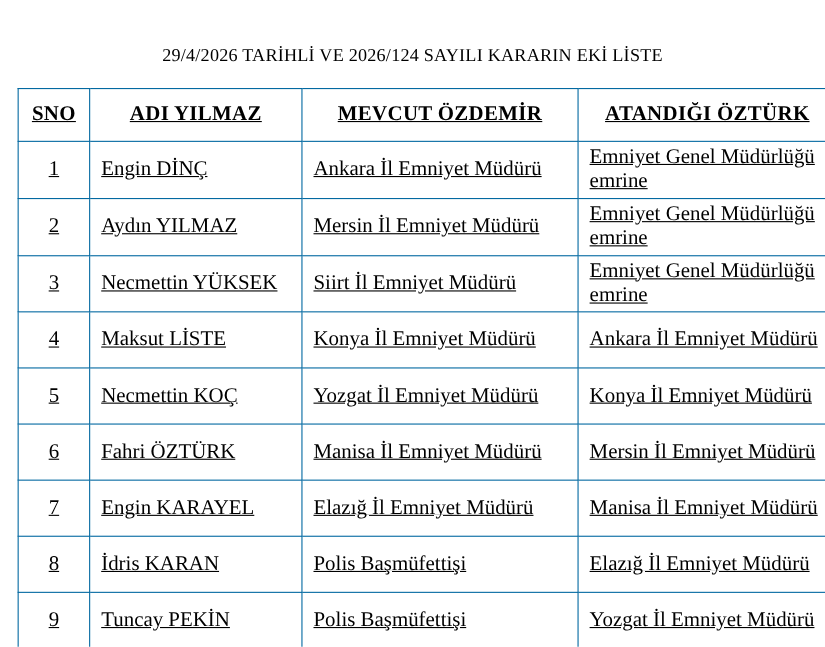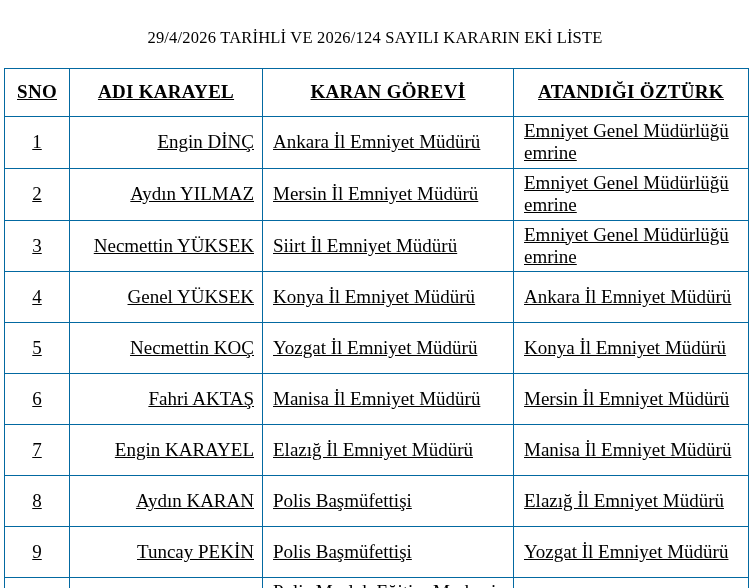--- a/index.html
+++ b/index.html
@@ -12,21 +12,21 @@
     background: #ffffff;
     font-family: "Liberation Serif", serif;
     color: #000000;
     overflow: hidden;
   }
   .page {
     width: 750px;
     height: 485px;
     position: relative;
     box-sizing: border-box;
-    padding: 4px;
+    padding: 16px;
   }
   .doc-title {
     text-align: center;
     font-size: 16.5px;
     letter-spacing: 0.2px;
     padding-top: 24px;
     padding-bottom: 20px;
     font-family: "Liberation Serif", serif;
     font-weight: normal;
     white-space: nowrap;
@@ -56,21 +56,20 @@
     height: 44px;
     padding: 3px 8px;
   }
   td.col-sno {
     text-align: center;
     width: 56px;
   }
   td.col-name {
     width: 184px;
     padding-left: 10px !important;
-    text-align: right;
   }
   td.col-current {
     width: 242px;
     padding-left: 10px !important;
   }
   td.col-assigned {
     width: 226px;
     padding-left: 10px !important;
   }
   th.h-sno { width: 56px; }
@@ -82,22 +81,22 @@
 <body>
 
 <div class="page">
 
   <div class="doc-title">29/4/2026 TARİHLİ VE 2026/124 SAYILI KARARIN EKİ LİSTE</div>
 
   <table class="list-table">
     <thead>
       <tr>
         <th class="h-sno">SNO</th>
-        <th class="h-name">ADI KARAYEL</th>
-        <th class="h-current">KARAN GÖREVİ</th>
+        <th class="h-name">ADI YILMAZ</th>
+        <th class="h-current">MEVCUT ÖZDEMİR</th>
         <th class="h-assigned">ATANDIĞI ÖZTÜRK</th>
       </tr>
     </thead>
     <tbody>
       <tr>
         <td class="col-sno">1</td>
         <td class="col-name">Engin DİNÇ</td>
         <td class="col-current">Ankara İl Emniyet Müdürü</td>
         <td class="col-assigned">Emniyet Genel Müdürlüğü emrine</td>
       </tr>
@@ -108,45 +107,45 @@
         <td class="col-assigned">Emniyet Genel Müdürlüğü emrine</td>
       </tr>
       <tr>
         <td class="col-sno">3</td>
         <td class="col-name">Necmettin YÜKSEK</td>
         <td class="col-current">Siirt İl Emniyet Müdürü</td>
         <td class="col-assigned">Emniyet Genel Müdürlüğü emrine</td>
       </tr>
       <tr>
         <td class="col-sno">4</td>
-        <td class="col-name">Genel YÜKSEK</td>
+        <td class="col-name">Maksut LİSTE</td>
         <td class="col-current">Konya İl Emniyet Müdürü</td>
         <td class="col-assigned">Ankara İl Emniyet Müdürü</td>
       </tr>
       <tr>
         <td class="col-sno">5</td>
         <td class="col-name">Necmettin KOÇ</td>
         <td class="col-current">Yozgat İl Emniyet Müdürü</td>
         <td class="col-assigned">Konya İl Emniyet Müdürü</td>
       </tr>
       <tr>
         <td class="col-sno">6</td>
-        <td class="col-name">Fahri AKTAŞ</td>
+        <td class="col-name">Fahri ÖZTÜRK</td>
         <td class="col-current">Manisa İl Emniyet Müdürü</td>
         <td class="col-assigned">Mersin İl Emniyet Müdürü</td>
       </tr>
       <tr>
         <td class="col-sno">7</td>
         <td class="col-name">Engin KARAYEL</td>
         <td class="col-current">Elazığ İl Emniyet Müdürü</td>
         <td class="col-assigned">Manisa İl Emniyet Müdürü</td>
       </tr>
       <tr>
         <td class="col-sno">8</td>
-        <td class="col-name">Aydın KARAN</td>
+        <td class="col-name">İdris KARAN</td>
         <td class="col-current">Polis Başmüfettişi</td>
         <td class="col-assigned">Elazığ İl Emniyet Müdürü</td>
       </tr>
       <tr>
         <td class="col-sno">9</td>
         <td class="col-name">Tuncay PEKİN</td>
         <td class="col-current">Polis Başmüfettişi</td>
         <td class="col-assigned">Yozgat İl Emniyet Müdürü</td>
       </tr>
       <tr>

